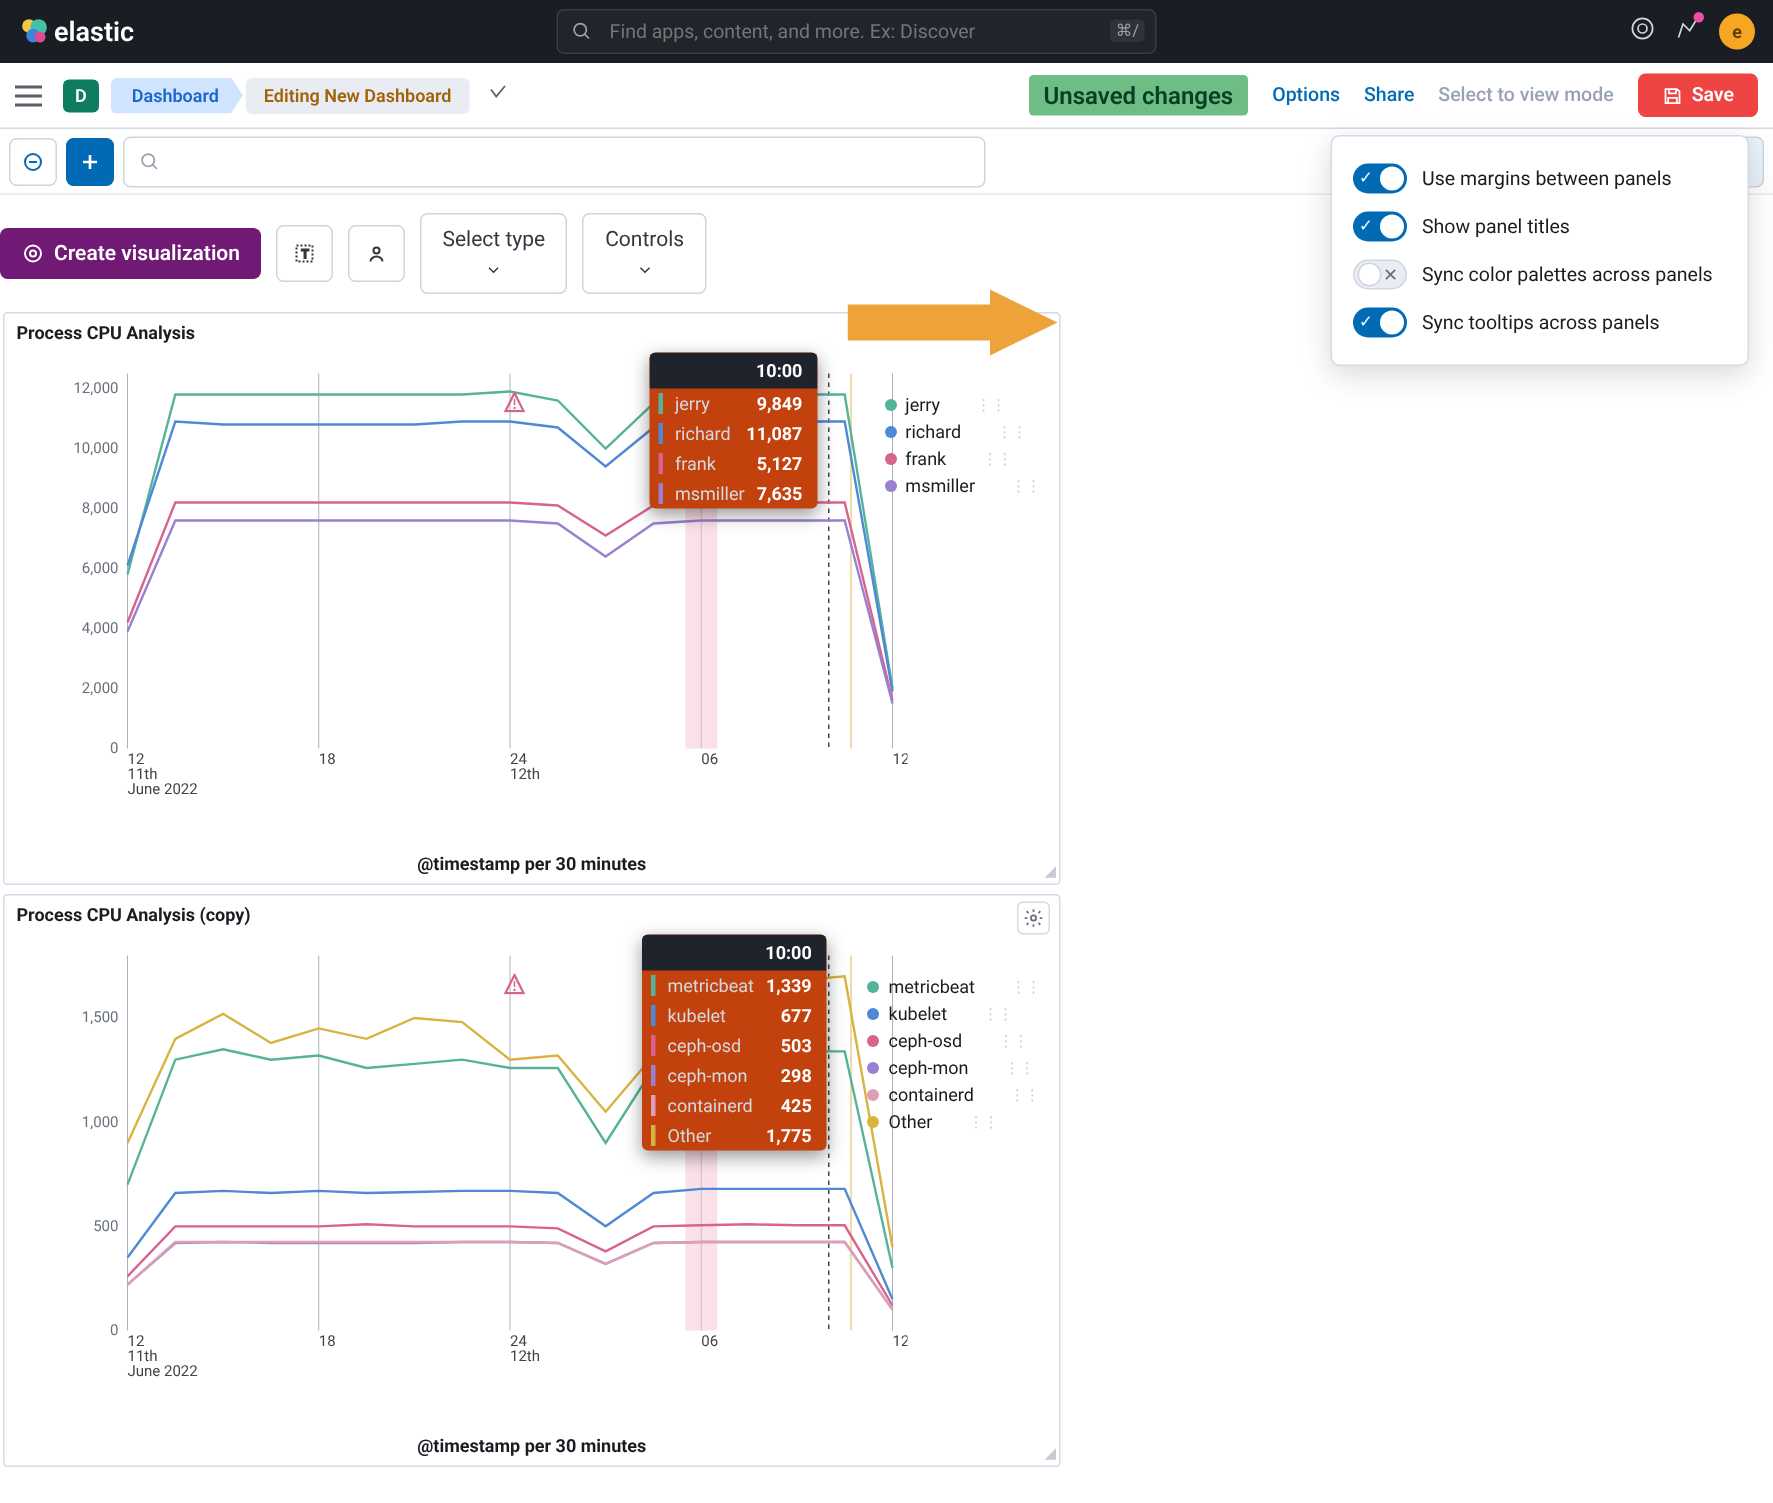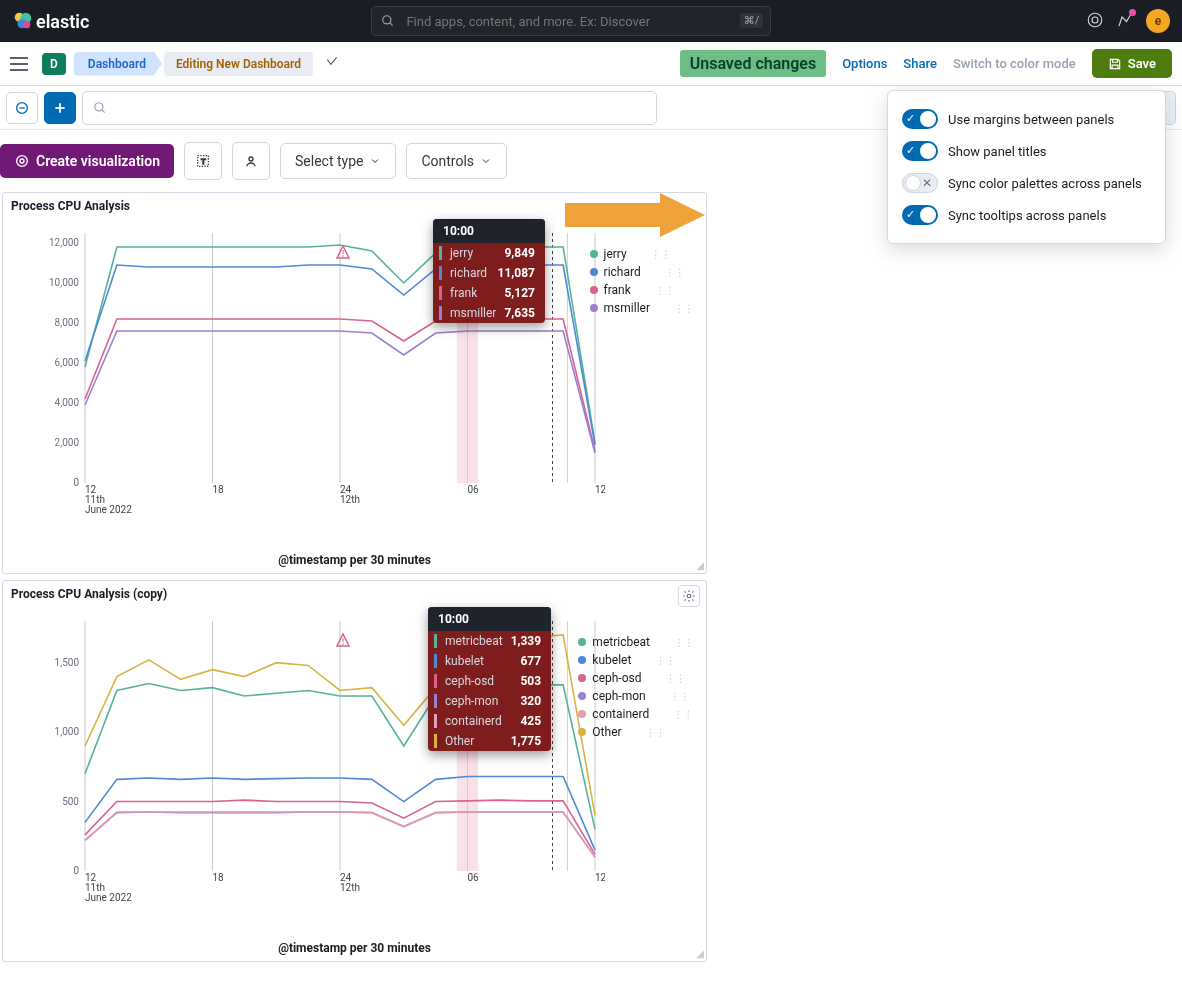--- a/index.html
+++ b/index.html
@@ -24,34 +24,34 @@
 .menu-hamburger span { height: 2px; background: #5a5f6a; width: 18px; }
 .bc-chip { padding: 4px 8px; border-radius: 4px; font-size: 12px; font-weight: 600; }
 .bc-d { background: #0e7c5f; color: #fff; }
 .bc-dash { background: #d0e3ff; color: #1b66c9; padding: 5px 16px 5px 14px; clip-path: polygon(0 0, calc(100% - 8px) 0, 100% 50%, calc(100% - 8px) 100%, 0 100%);}
 .bc-edit { background: #e9edf3; color: #a16207; padding: 5px 12px; margin-left:-6px;}
 .bc-check { margin-left: 4px; color: #5a5f6a; }
 .bc-right { margin-left: auto; display: flex; align-items: center; gap: 16px; }
 .unsaved-pill { background: #6ebd84; color: #084026; padding: 4px 10px; border-radius: 3px; font-size: 16px; font-weight: 600; }
 .link-blue { color: #006bb4; font-size: 13px; font-weight: 500; cursor: pointer; }
 .link-gray { color: #98a2b3; font-size: 13px; font-weight: 500; }
-.save-btn { background: #4d7c0f; color: #fff; border: none; border-radius: 5px; padding: 7px 16px; font-size: 13px; font-weight: 600; display: flex; align-items: center; gap: 6px; cursor: pointer; }
+.save-btn { background: #ef4444; color: #fff; border: none; border-radius: 5px; padding: 7px 16px; font-size: 13px; font-weight: 600; display: flex; align-items: center; gap: 6px; cursor: pointer; }
 
 
 .filter-row { height: 44px; display: flex; align-items: center; padding: 6px 6px; gap: 6px; border-bottom: 1px solid #e6e9ef; }
 .icon-pill { width: 32px; height: 32px; border: 1px solid #cfd5df; border-radius: 5px; display: flex; align-items: center; justify-content: center; color: #006bb4; cursor: pointer; }
 .icon-pill.blue-bg { background: #006bb4; color: #fff; border-color: #006bb4; }
 .kql-box { flex: 1; height: 34px; border: 1px solid #cfd5df; border-radius: 5px; display: flex; align-items: center; padding: 0 10px; gap: 8px; color: #98a2b3; max-width: 575px;}
 .date-text { color: #343741; font-size: 13px; margin-left: auto; padding-right: 8px;}
 .refresh-pill { width: 36px; height: 34px; border: 1px solid #cfd5df; border-radius: 5px; background: #e9f2fb; display:flex; align-items:center; justify-content:center; color:#006bb4; cursor:pointer;}
 
 
 .toolbar-row { display: flex; align-items: center; padding: 12px 0 12px 0; gap: 10px; }
 .btn-primary { background: #701a75; color: #fff; border: none; border-radius: 5px; padding: 9px 14px; font-size: 14px; font-weight: 600; display: flex; gap: 6px; align-items:center; cursor:pointer;}
-.btn-outline { background: #fff; border: 1px solid #cfd5df; border-radius: 5px; padding: 9px 14px; font-size: 14px; display: flex; gap: 6px; align-items:center; cursor:pointer; color:#343741;}
+.btn-outline { background: #fff; border: 1px solid #cfd5df; border-radius: 5px; padding: 9px 14px; font-size: 14px; display: flex; gap: 6px; align-items:center; cursor:pointer; color:#343741;flex-direction:column;}
 .icon-sq { width: 38px; height: 38px; border: 1px solid #cfd5df; border-radius: 5px; display:flex; align-items:center; justify-content:center; color:#343741; cursor:pointer;}
 
 
 .options-popover { position: absolute; right: 16px; top: 90px; width: 279px; background: #fff; border: 1px solid #d3dae6; border-radius: 6px; box-shadow: 0 6px 20px rgba(0,0,0,0.15); padding: 12px 14px; z-index: 100; }
 .opt-row { display: flex; align-items: center; gap: 10px; padding: 6px 0; font-size: 13px; }
 .switch { width: 36px; height: 20px; border-radius: 10px; position: relative; cursor: pointer; flex-shrink:0;}
 .switch.on { background: #006bb4; }
 .switch.off { background: #e9edf3; border:1px solid #cfd5df;}
 .switch .knob { position: absolute; width: 16px; height: 16px; background: #fff; border-radius: 50%; top: 2px; }
 .switch.on .knob { right: 2px; display:flex; align-items:center; justify-content:center;}
@@ -69,21 +69,21 @@
 .panel-gear { position: absolute; right: 6px; top: 4px; width: 22px; height: 22px; border:1px solid #d3dae6; border-radius:4px; display:flex; align-items:center; justify-content:center; color:#69707d; cursor:pointer;}
 .chart-area { height: 330px; position: relative; padding: 4px 8px 4px 4px; }
 .legend { position: absolute; right: 12px; top: 26px; font-size: 12px; }
 .leg-item { display:flex; align-items:center; gap:6px; padding: 2px 0; }
 .leg-item .dot { width:8px; height:8px; border-radius:50%; }
 .leg-drag { color:#c6cbd4; font-size:10px; margin-left: 18px; cursor: grab;}
 .x-label { text-align:center; font-size:12px; font-weight:700; padding: 4px 0 6px;}
 .resize-corner { position:absolute; right:2px; bottom:2px; color:#c6cbd4; font-size:10px;}
 
 
-.chart-tooltip { position: absolute; background: #7f1d1d; border-radius: 4px; box-shadow: 0 4px 12px rgba(0,0,0,0.4); font-size: 12px; z-index: 50; overflow:hidden;}
+.chart-tooltip { position: absolute; background: #c2410c; border-radius: 4px; box-shadow: 0 4px 12px rgba(0,0,0,0.4); font-size: 12px; z-index: 50; overflow:hidden;text-align:right;}
 .tt-head { color:#fff; padding: 5px 10px; font-weight:700; background:#1f232c;}
 .tt-row { display:flex; align-items:center; gap:8px; padding: 3px 10px 3px 6px; color:#d5d9e0;}
 .tt-row .bar { width:3px; align-self: stretch; }
 .tt-row .val { margin-left:auto; color:#fff; font-weight:700;}
 
 
 .tick-text { font-size: 10px; fill: #6a717d; }
 .tick-text-b { font-size: 10px; fill: #444; font-weight:400;}
 </style>
 </head>
@@ -139,21 +139,21 @@
   <span class="bc-chip bc-edit">Editing New Dashboard</span>
   <span class="bc-check">
     <svg width="14" height="14" viewBox="0 0 24 24" fill="none" stroke="#5a5f6a" stroke-width="2">
         <polyline points="4,8 10,16 20,4"></polyline>
       </svg>
   </span>
   <div class="bc-right">
     <span class="unsaved-pill">Unsaved changes</span>
     <span class="link-blue">Options</span>
     <span class="link-blue">Share</span>
-    <span class="link-gray">Switch to color mode</span>
+    <span class="link-gray">Select to view mode</span>
     <button class="save-btn">
       <svg width="14" height="14" viewBox="0 0 24 24" fill="none" stroke="#fff" stroke-width="2">
           <path d="M4 4 h13 l3 3 v13 h-16 z M8 4 v5 h8 v-5 M7 20 v-6 h10 v6"></path>
         </svg>
       <span>Save</span>
     </button>
   </div>
 </div>
 
 <div class="filter-row">
@@ -408,21 +408,21 @@
               <span class="val">677</span>
             </div>
             <div class="tt-row">
               <div class="bar" style="background:#d8638f"></div>
               <span>ceph-osd</span>
               <span class="val">503</span>
             </div>
             <div class="tt-row">
               <div class="bar" style="background:#9b7fd1"></div>
               <span>ceph-mon</span>
-              <span class="val">320</span>
+              <span class="val">298</span>
             </div>
             <div class="tt-row">
               <div class="bar" style="background:#df9eb6"></div>
               <span>containerd</span>
               <span class="val">425</span>
             </div>
             <div class="tt-row">
               <div class="bar" style="background:#d8b33f"></div>
               <span>Other</span>
               <span class="val">1,775</span>

